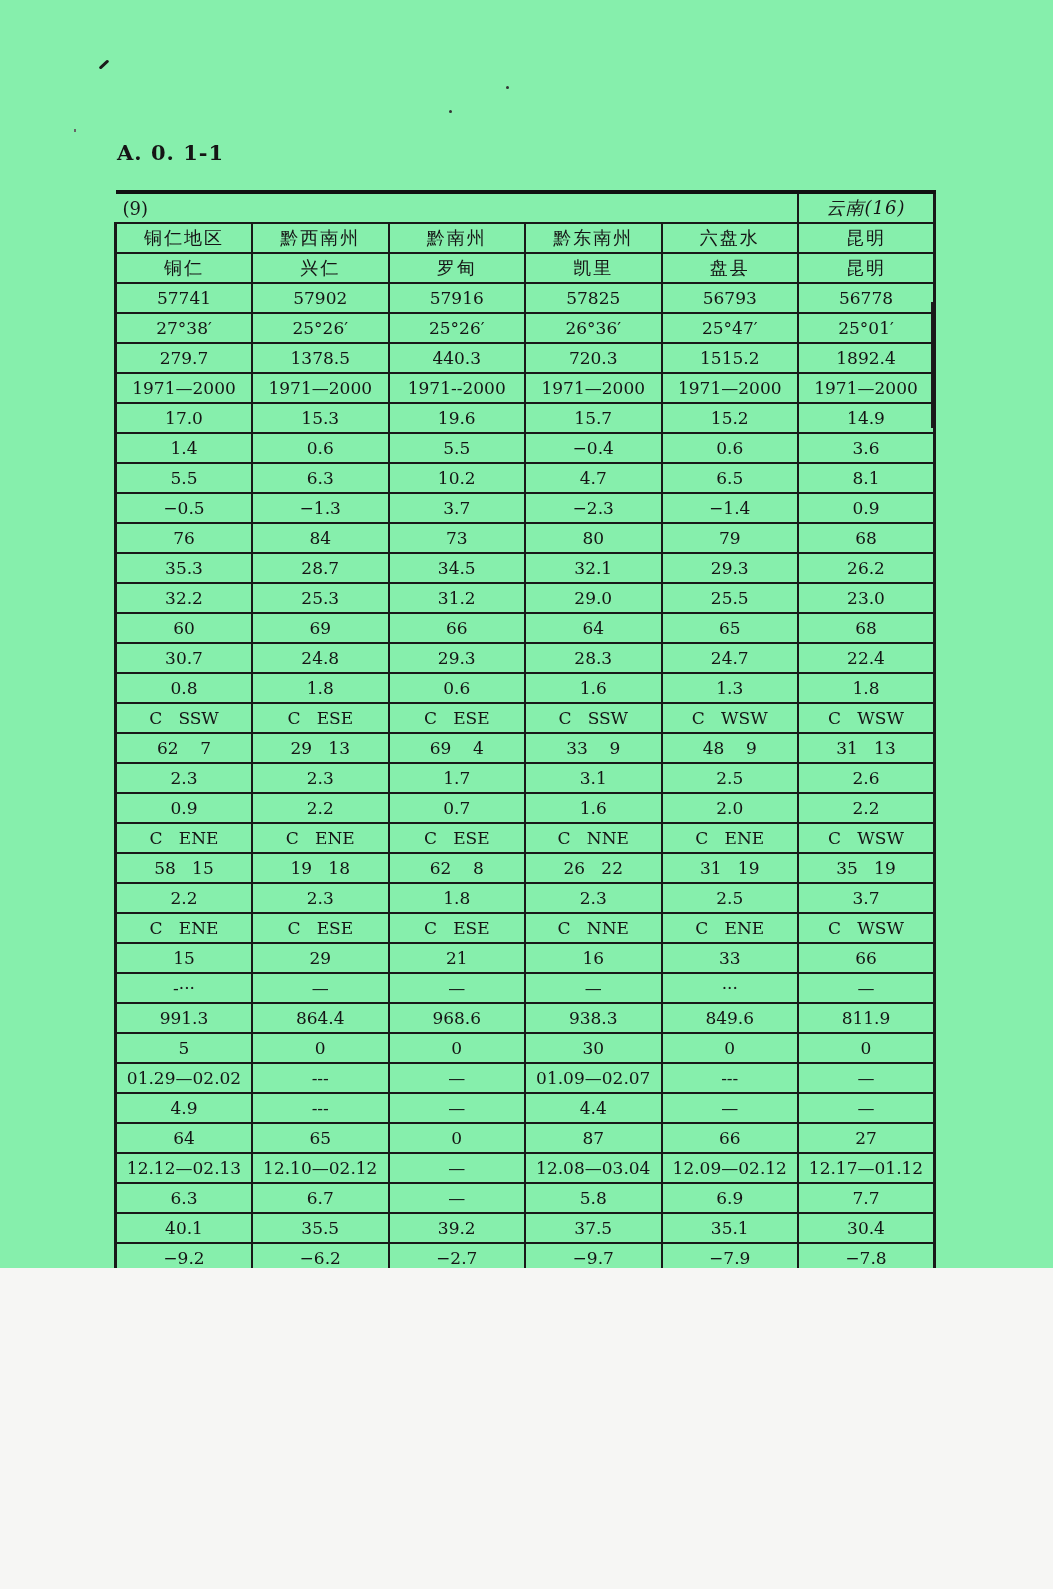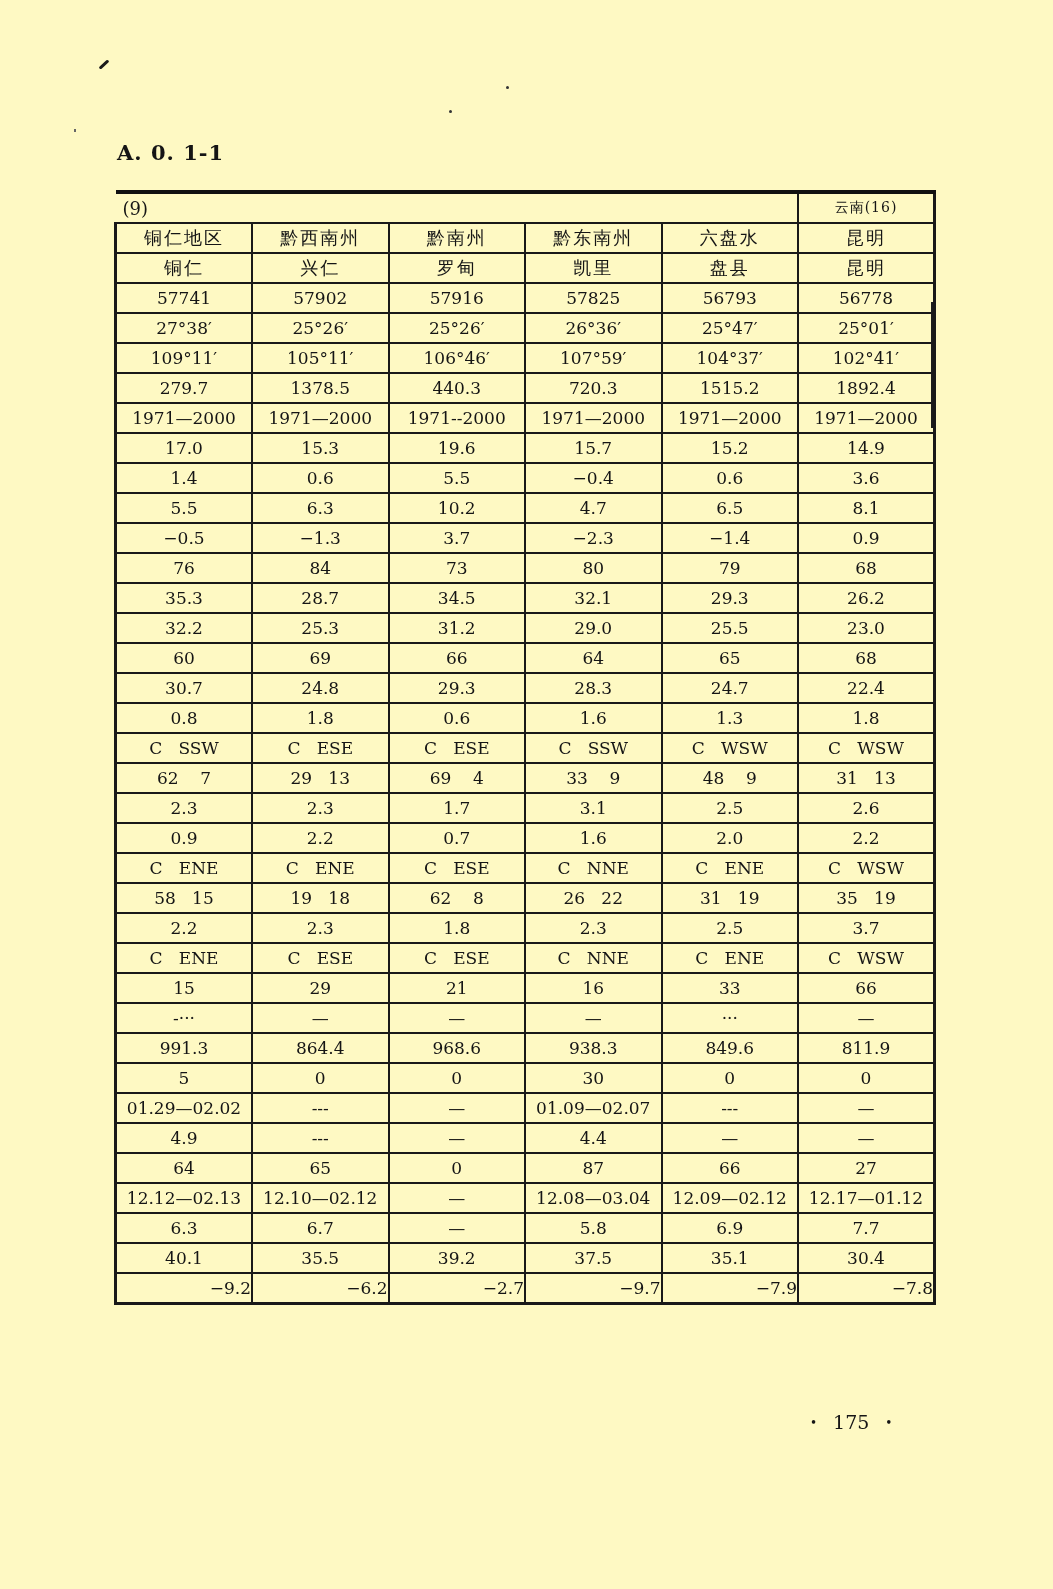--- a/index.html
+++ b/index.html
@@ -1,41 +1,41 @@
 <!DOCTYPE html>
 <html><head>
 <meta charset="utf-8">
 <style>
   html,body { margin:0; padding:0; }
   body {
     width:1053px; height:1589px; background:#f6f6f4;
     font-family:"DejaVu Serif","Liberation Serif",serif; color:#151515;
   }
   .page {
-    position:relative; width:1053px; height:1589px; background:#fef9c3; overflow:hidden;
+    position:relative; width:1053px; height:1268px; background:#86efac; overflow:hidden;
   }
   .heading {
     position:absolute; left:117px; top:140px; margin:0;
     font-size:21px; font-weight:bold; letter-spacing:1px;
   }
   .tablewrap { position:absolute; left:114px; top:190px; }
   table { border-collapse:collapse; table-layout:fixed; width:822px; }
   td {
     border:2px solid #191919; height:28px; padding:0;
     text-align:center; vertical-align:middle;
     font-size:17px; white-space:pre; overflow:hidden;
   }
   td:first-child { border-left-width:3px; }
   td:last-child  { border-right-width:3px; }
   thead tr:first-child td { border-top:4px solid #111; }
-  tbody tr:last-child td  { border-bottom-width:3px;text-align:right; }
+  tbody tr:last-child td  { border-bottom-width:3px; }
   td.corner {
     border-left:none; text-align:left; padding-left:7px; font-size:18px;
   }
-  td.region-group { font-size:14px; letter-spacing:1px; }
+  td.region-group { font-size:18px; letter-spacing:1px;font-style:italic; }
   .cn { font-size:18px; letter-spacing:2px; }
   .pagenum {
     position:absolute; left:810px; top:1411px;
     display:flex; align-items:center; gap:16px; font-size:19px;
   }
   .pagenum .dot { font-size:12px; position:relative; top:1px; }
   .artifact { position:absolute; background:#1b1b1b; }
   .a1 { left:98px;  top:63px;  width:12px; height:3px; transform:rotate(-42deg); border-radius:2px; }
   .a2 { left:506px; top:86px;  width:3px;  height:3px; border-radius:50%; background:#333; }
   .a3 { left:449px; top:110px; width:3px;  height:3px; border-radius:50%; background:#333; }
@@ -90,28 +90,20 @@
           </tr>
           <tr>
             <td>27°38′</td>
             <td>25°26′</td>
             <td>25°26′</td>
             <td>26°36′</td>
             <td>25°47′</td>
             <td>25°01′</td>
           </tr>
           <tr>
-            <td>109°11′</td>
-            <td>105°11′</td>
-            <td>106°46′</td>
-            <td>107°59′</td>
-            <td>104°37′</td>
-            <td>102°41′</td>
-          </tr>
-          <tr>
             <td>279.7</td>
             <td>1378.5</td>
             <td>440.3</td>
             <td>720.3</td>
             <td>1515.2</td>
             <td>1892.4</td>
           </tr>
           <tr>
             <td>1971—2000</td>
             <td>1971—2000</td>

